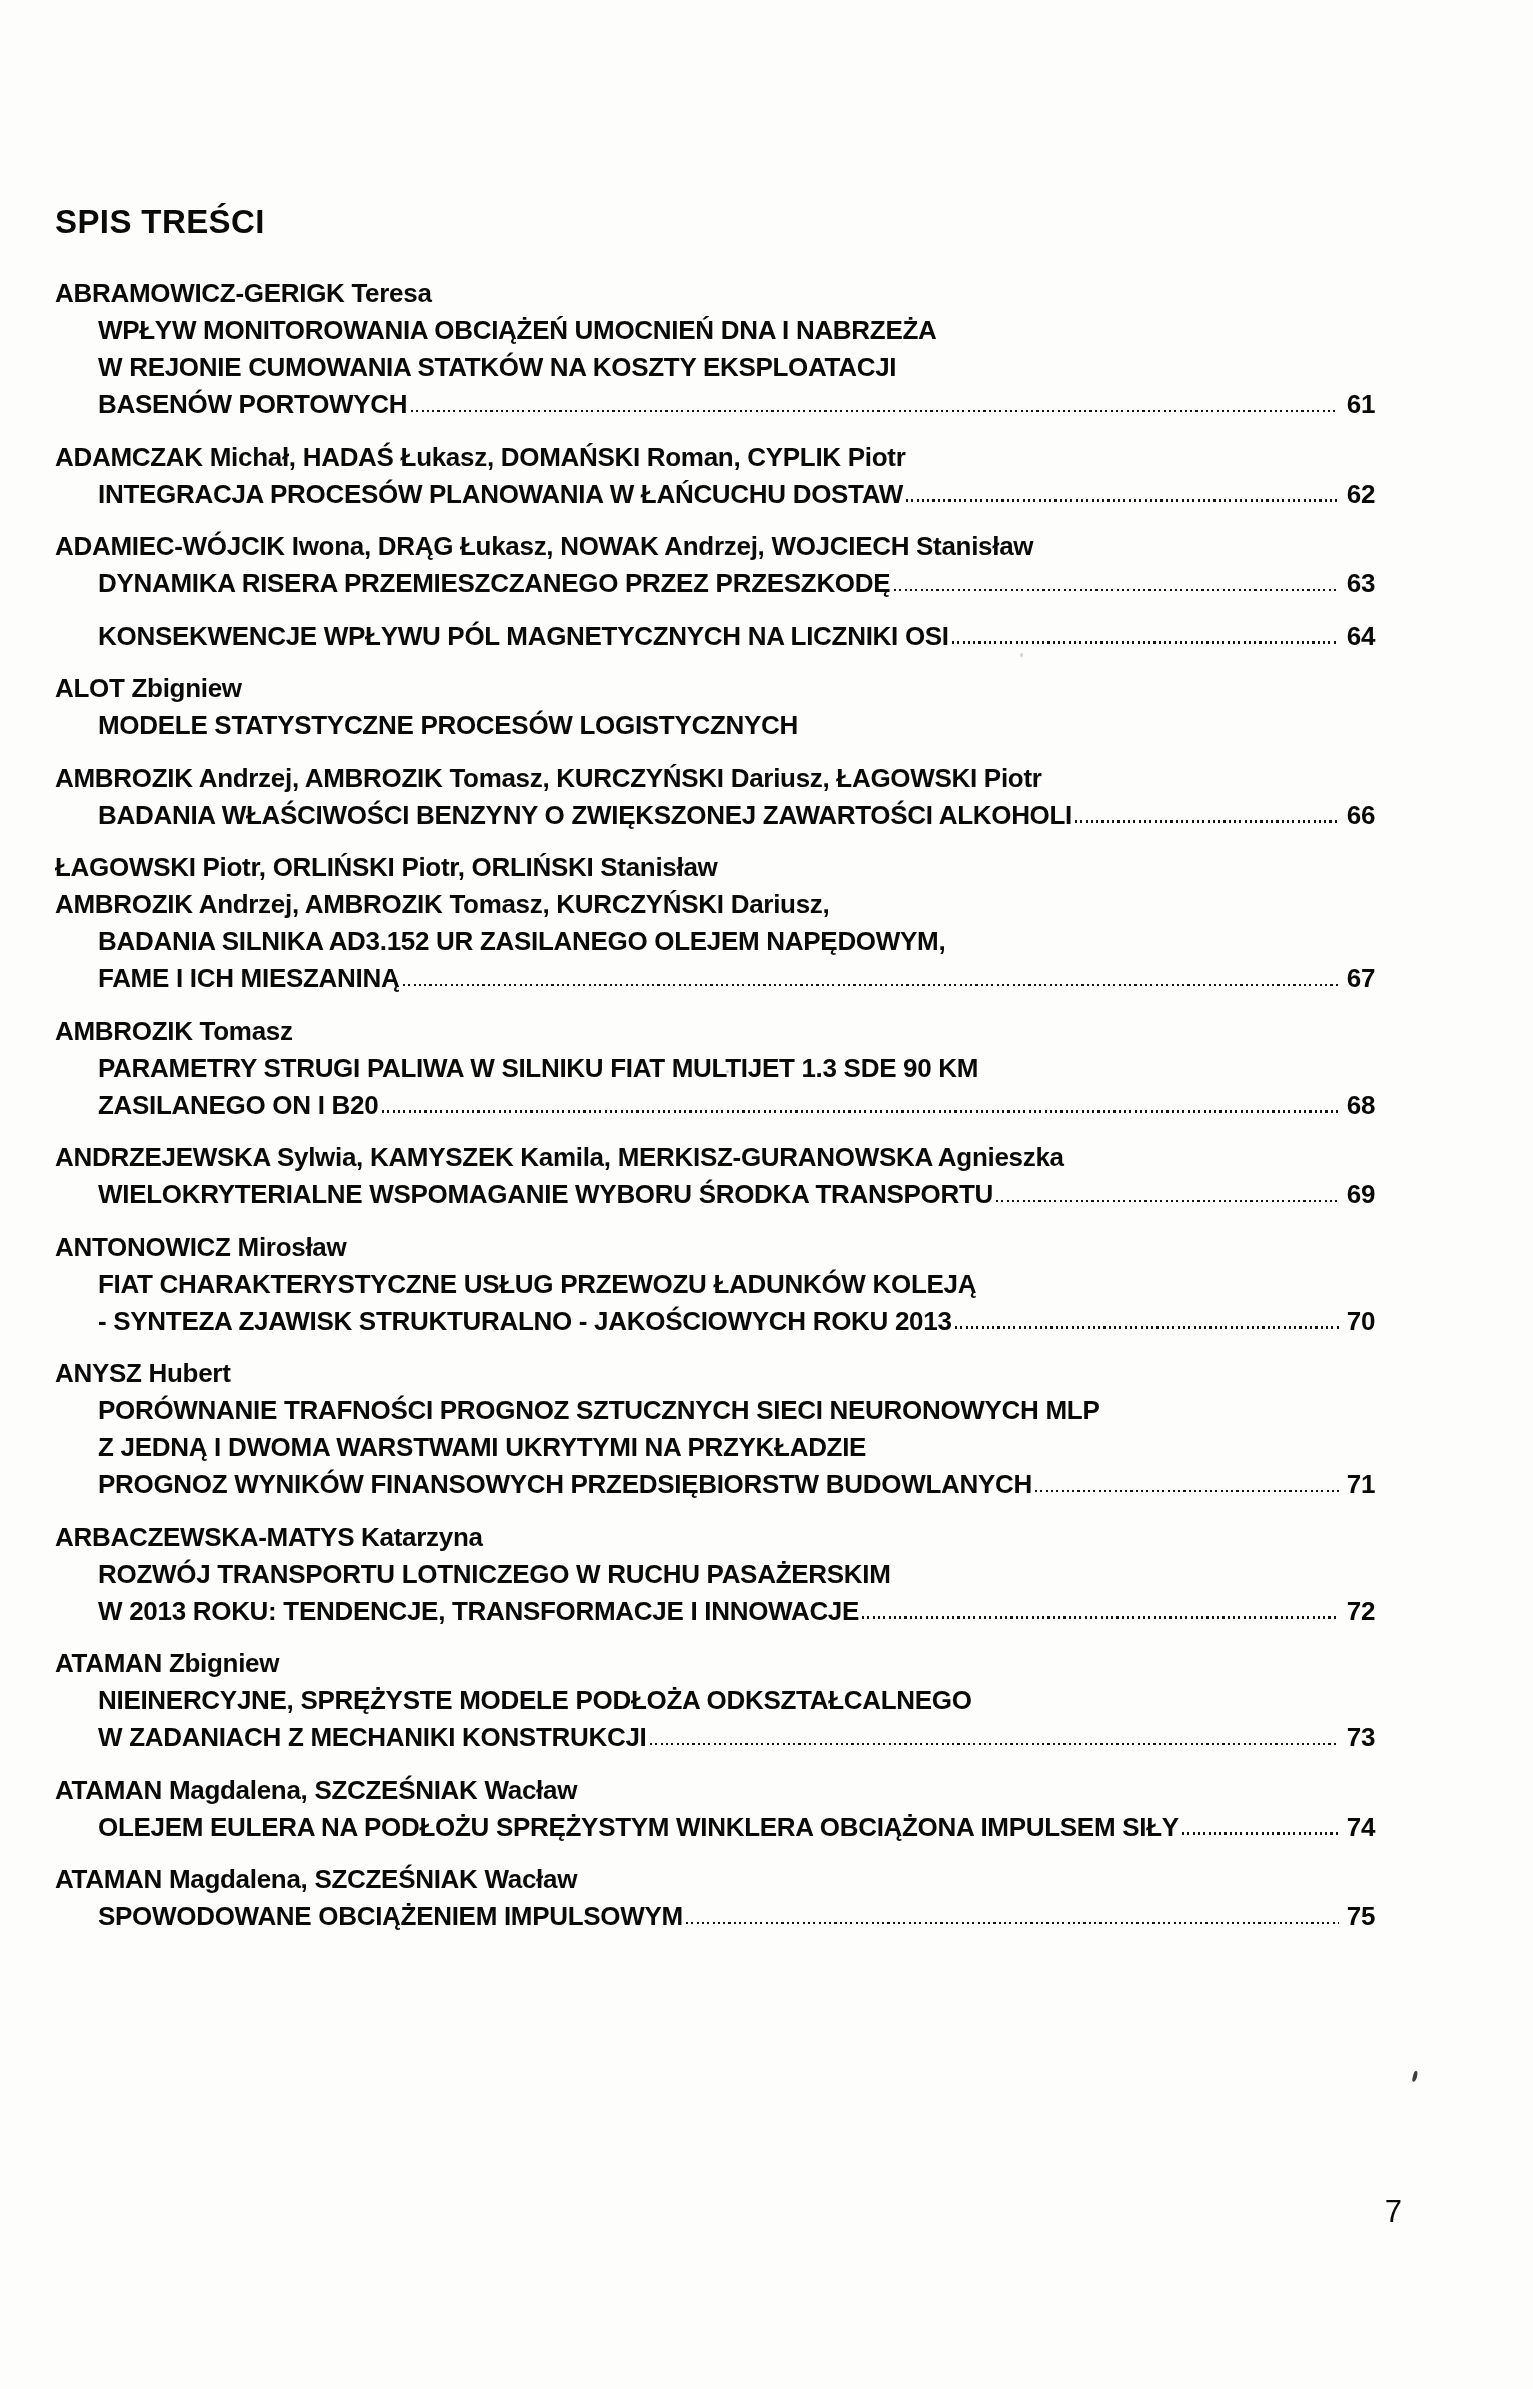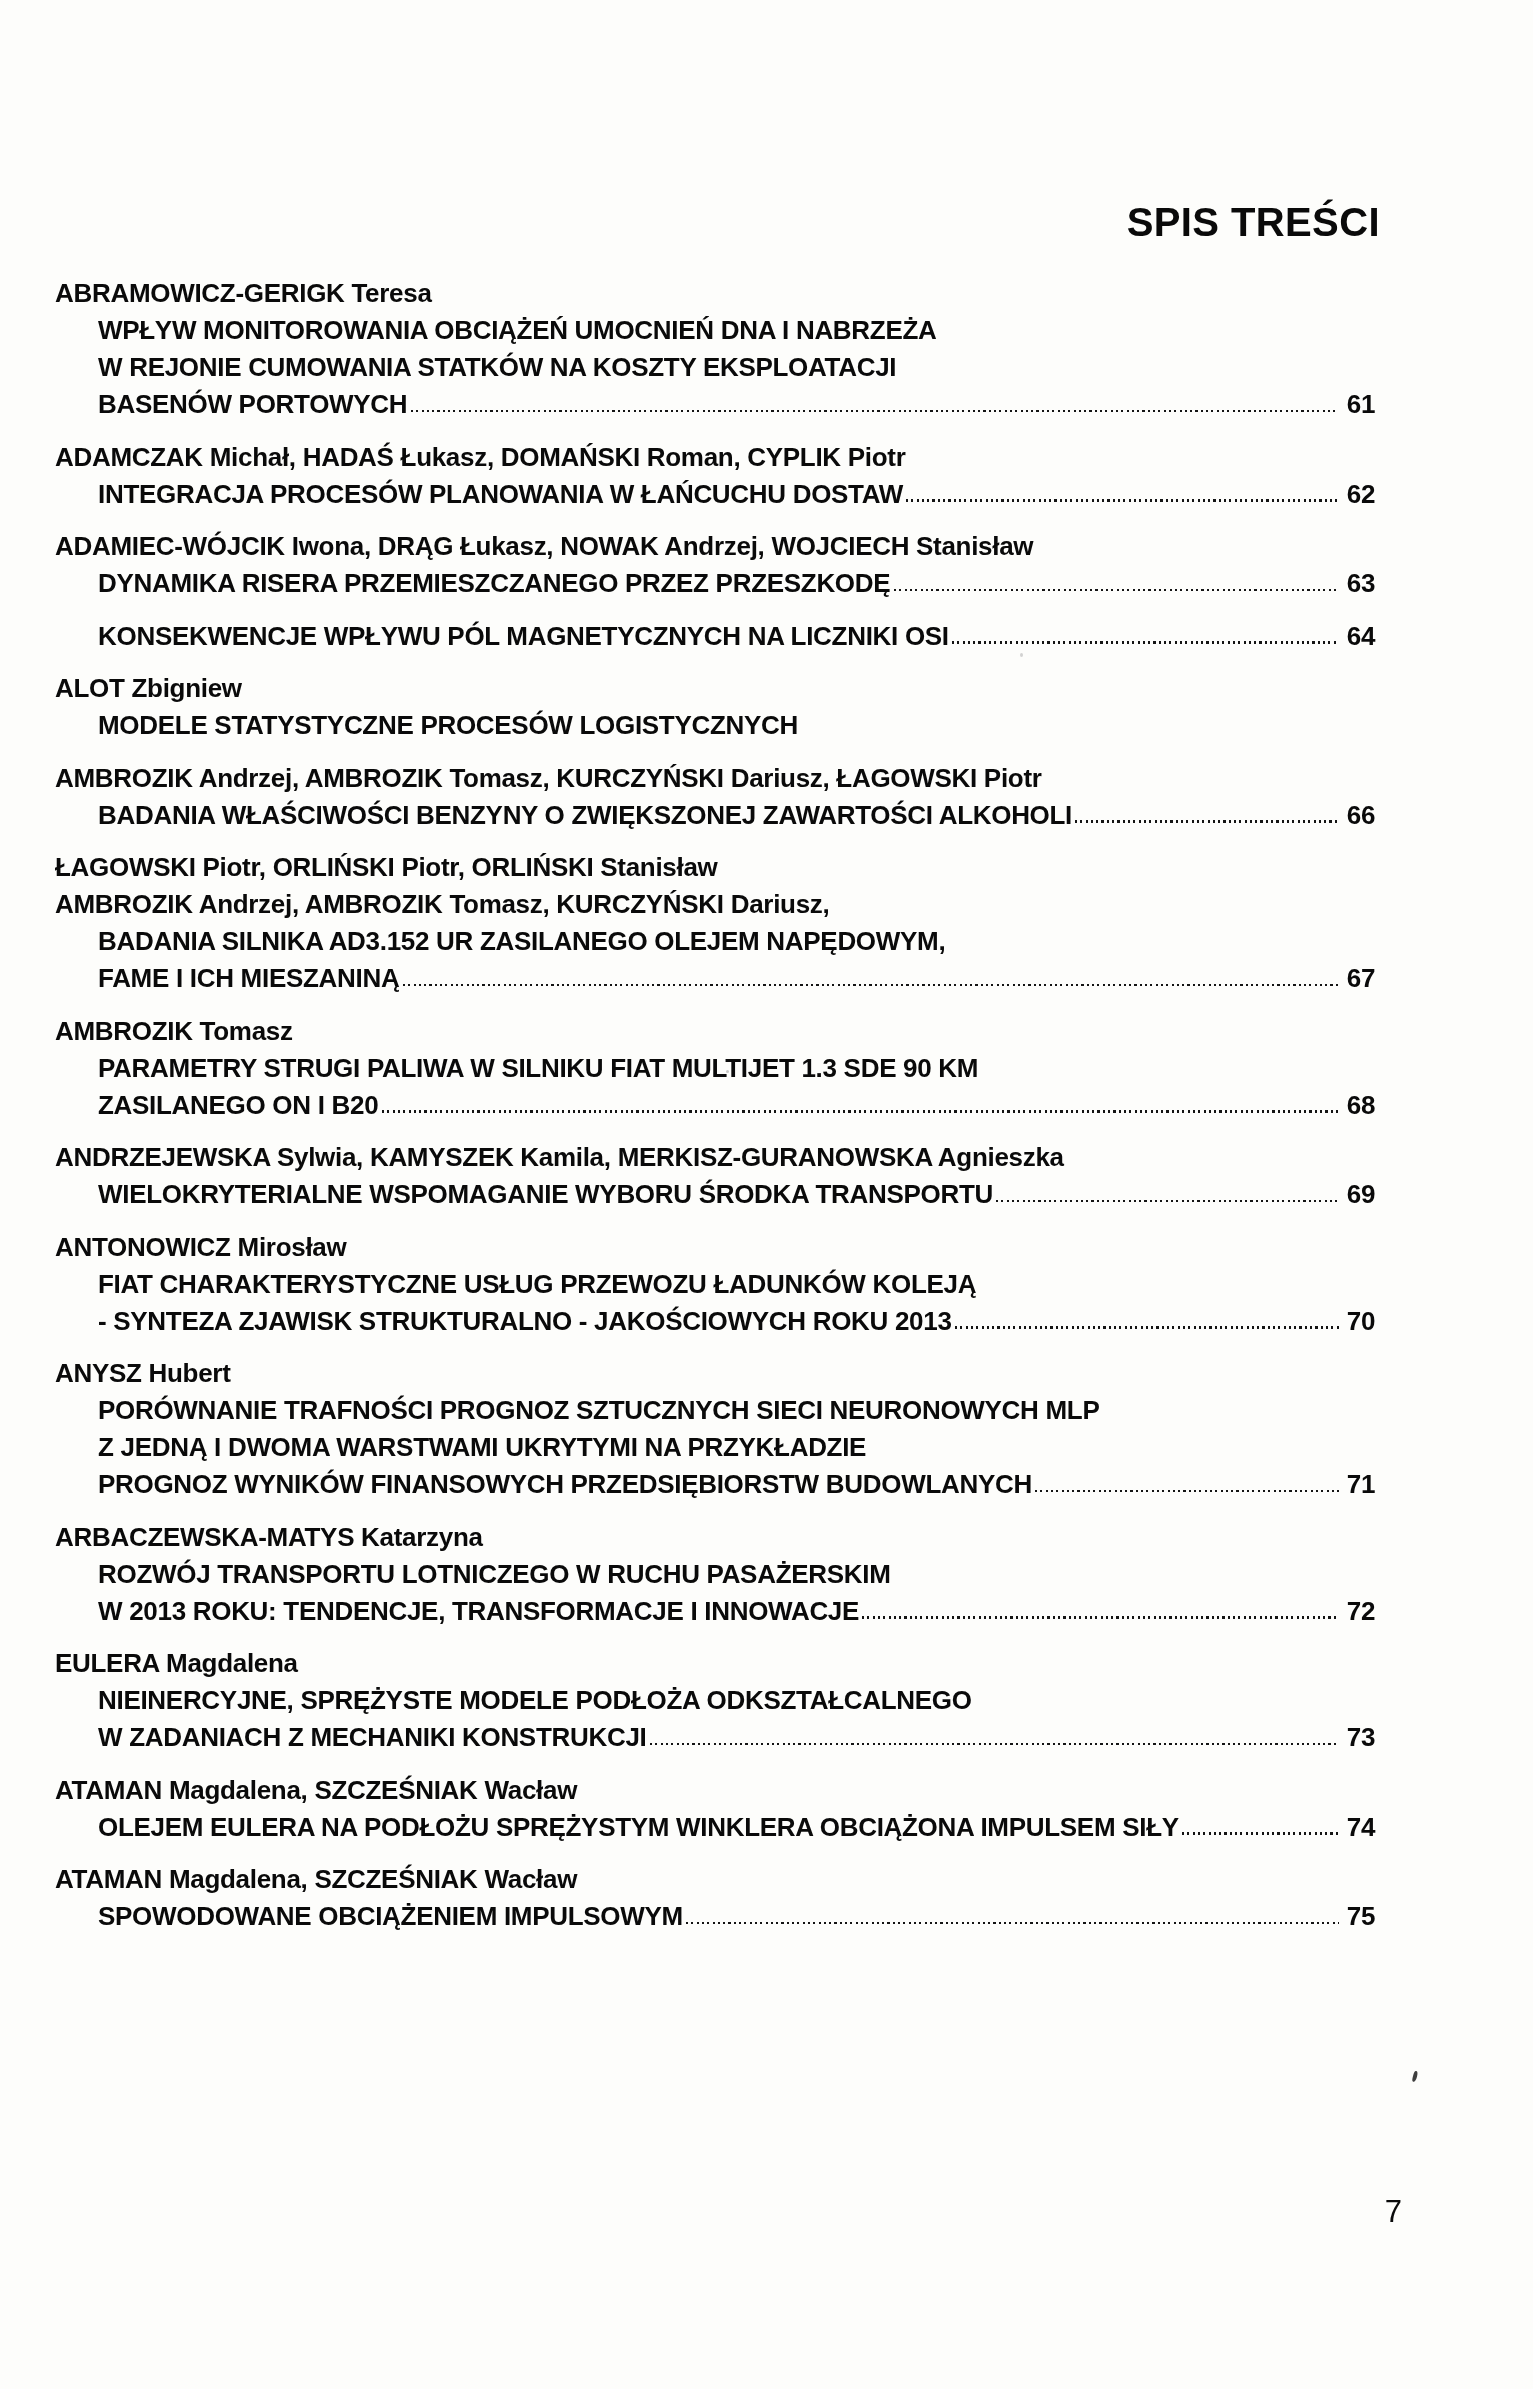--- a/index.html
+++ b/index.html
@@ -16,24 +16,24 @@
     overflow: hidden;
   }
   main.page {
     position: absolute;
     inset: 0;
     padding: 203px 153px 0 55px;
     box-sizing: border-box;
   }
   h1.toc-title {
     margin: 0 0 34px 0;
-    font-size: 40px;
+    font-size: 33px;
     font-weight: 700;
     line-height: 38px;
-    text-align: right;
+    text-align: left;
     letter-spacing: 0.4px;
   }
   .toc-entry {
     margin: 0 0 15.5px 0;
     font-size: 26px;
     line-height: 37px;
   }
   .author-line {
     font-weight: 700;
     letter-spacing: -0.3px;
@@ -230,21 +230,21 @@
         <div class="title-line">
           <span class="t">ROZWÓJ TRANSPORTU LOTNICZEGO W RUCHU PASAŻERSKIM</span>
         </div>
         <div class="title-line">
           <span class="t">W 2013 ROKU: TENDENCJE, TRANSFORMACJE I INNOWACJE</span>
           <span class="leader"></span>
           <span class="page-no">72</span>
         </div>
       </section>
       <section class="toc-entry">
-        <div class="author-line">EULERA Magdalena</div>
+        <div class="author-line">ATAMAN Zbigniew</div>
         <div class="title-line">
           <span class="t">NIEINERCYJNE, SPRĘŻYSTE MODELE PODŁOŻA ODKSZTAŁCALNEGO</span>
         </div>
         <div class="title-line">
           <span class="t">W ZADANIACH Z MECHANIKI KONSTRUKCJI</span>
           <span class="leader"></span>
           <span class="page-no">73</span>
         </div>
       </section>
       <section class="toc-entry">

